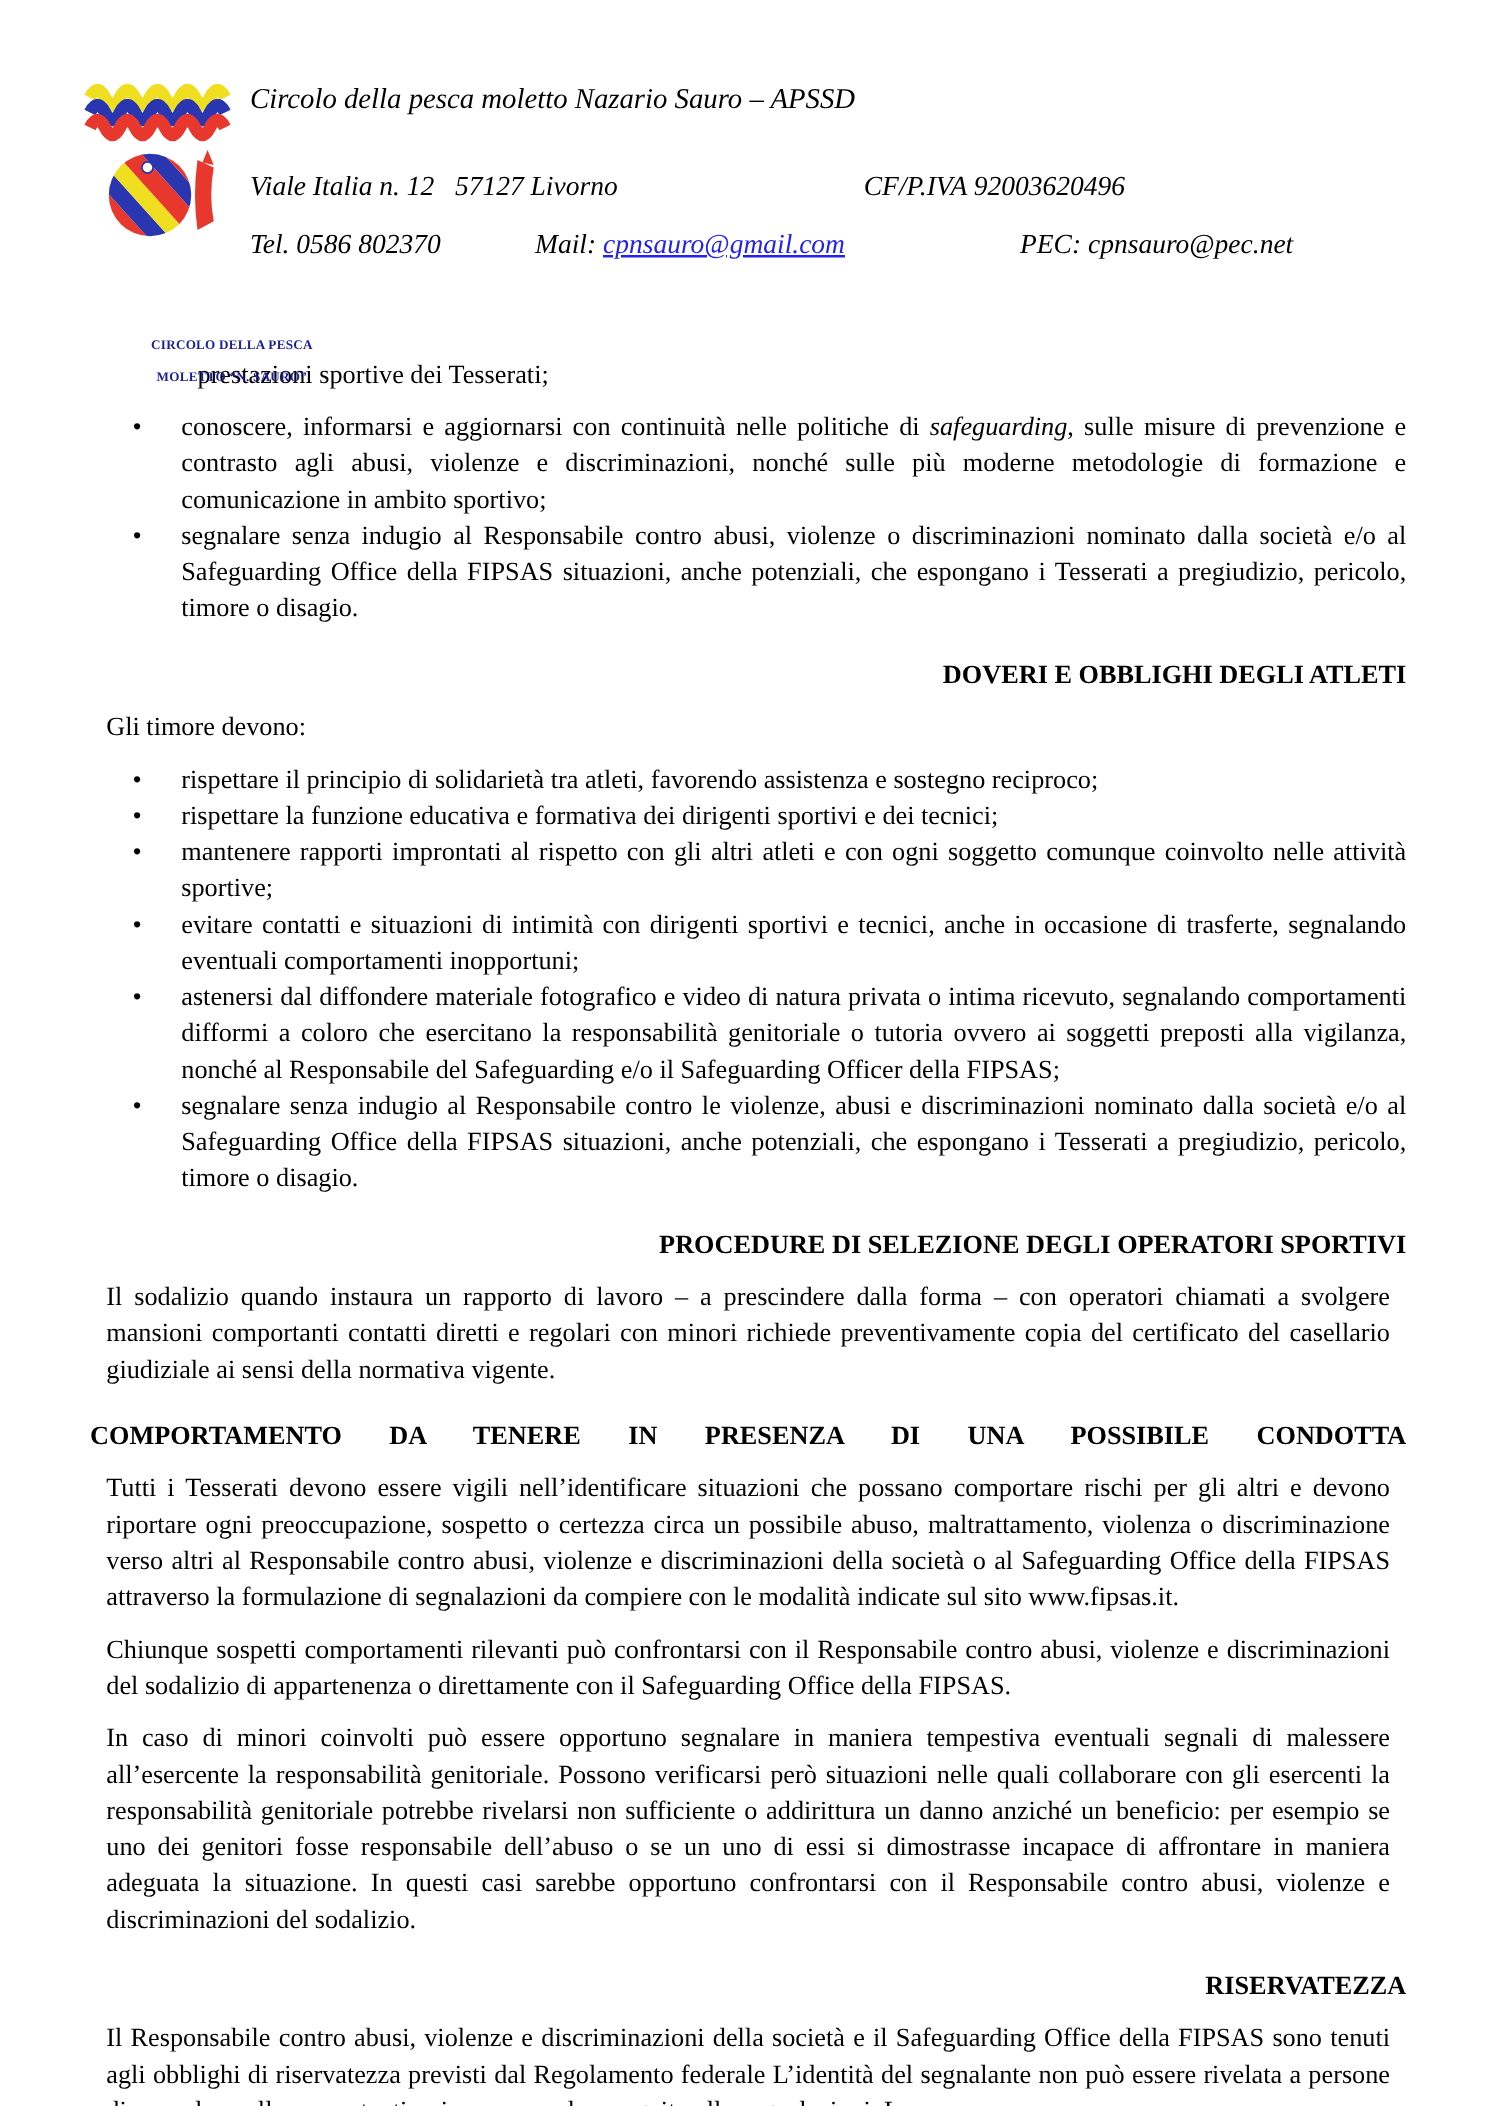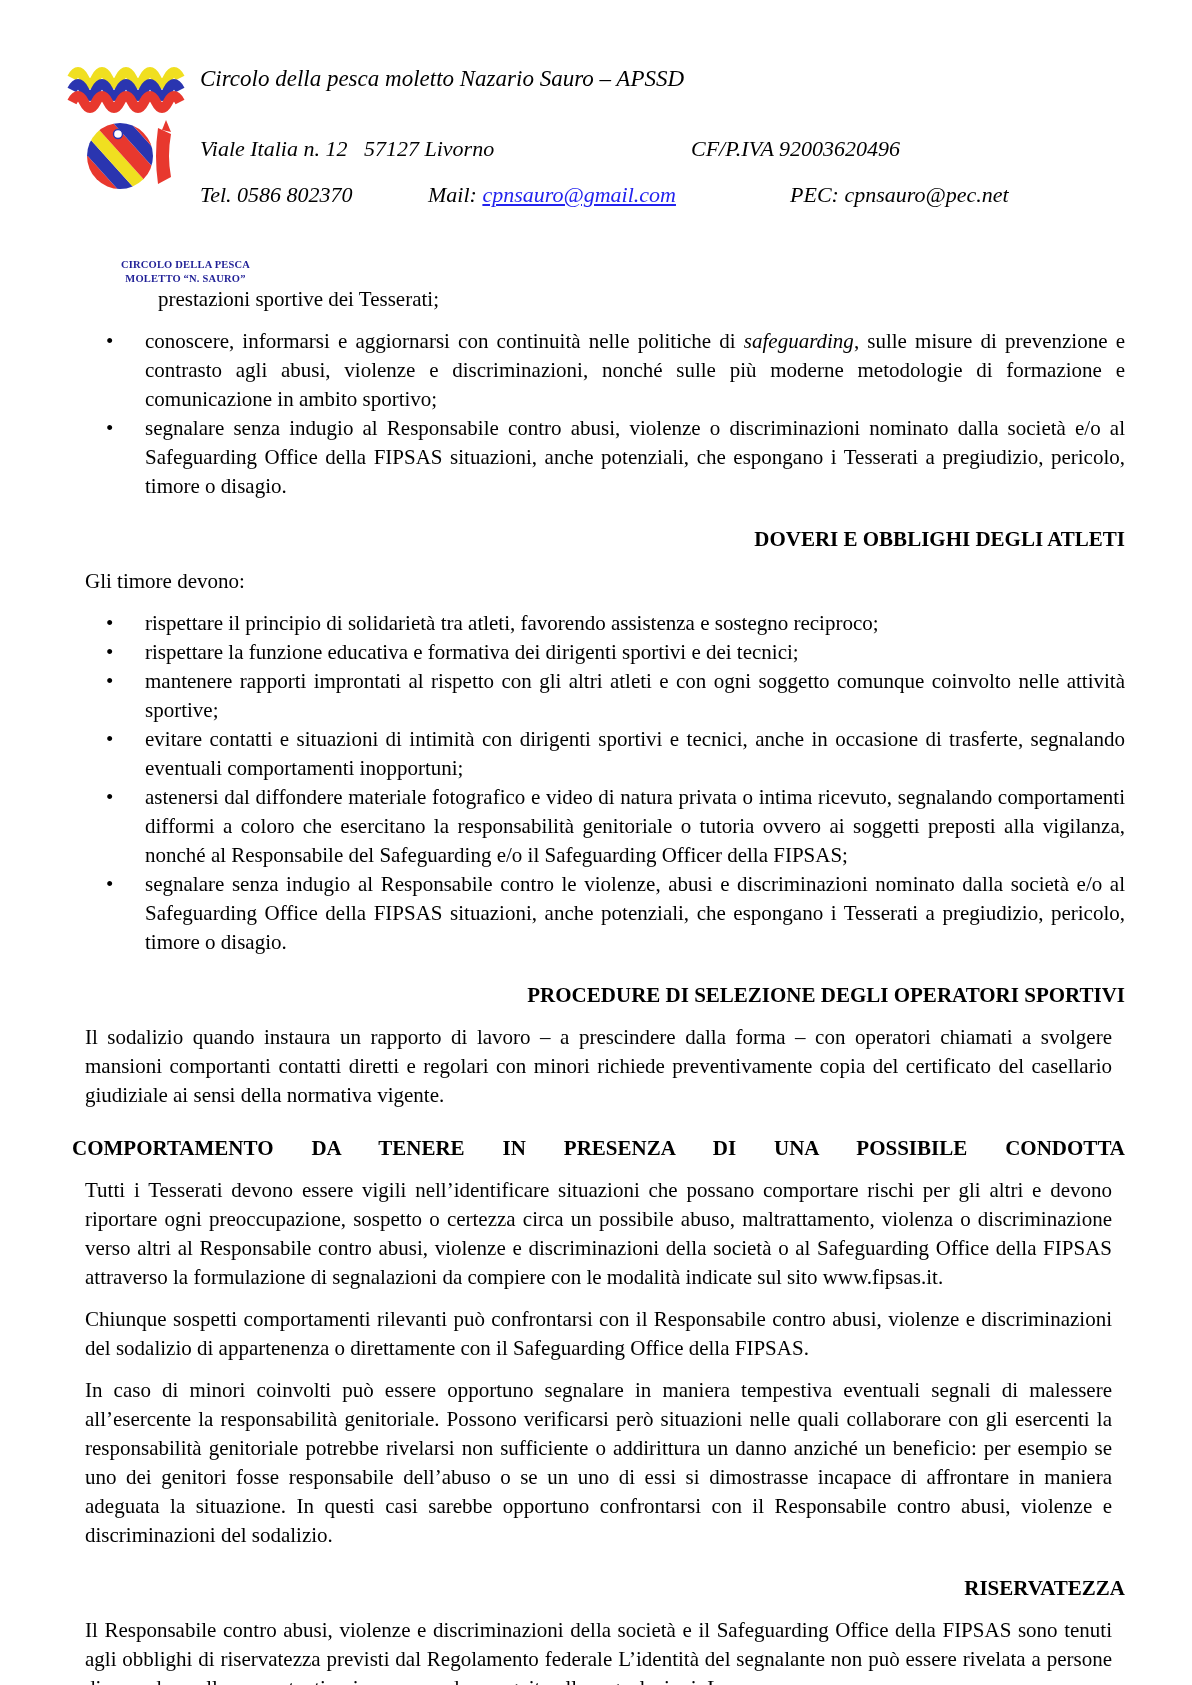--- a/index.html
+++ b/index.html
@@ -19,34 +19,34 @@
   
   .header { position: relative; height: 242px; }
 
   .logo-wrap { position: absolute; left: 58px; top: 62px; width: 140px; }
   .logo-caption {
     position: absolute; left: 40px; top: 196px; width: 175px;
     text-align: center; color: #1f1f96;
     font-weight: bold; font-size: 10.5px; line-height: 14px;
     letter-spacing: 0.2px;
   }
-  .logo-caption span { display: block; }
+  .logo-caption span { display: block; margin-top: 12px; }
 
   .header-title {
     position: absolute; left: 200px; top: 66px;
     font-style: italic; font-size: 23px; white-space: nowrap;
   }
   .header-line { position: absolute; left: 200px; width: 940px; font-style: italic; font-size: 22px; }
   .header-line.addr { top: 136px; }
   .header-line.tel  { top: 182px; }
   .hpos { position: absolute; top: 0; white-space: pre; }
   .hp-a { left: 0; }
   .hp-b { left: 450px; margin-left: 41px; }
   .hp-mail { left: 228px; }
-  .hp-pec { left: 590px; }
+  .hp-pec { left: 616px; }
   a.mail-link { color: #2222ee; text-decoration: underline; }
 
   
   .doc-body {
     padding: 30px 67px 0 72px;
     font-size: 21px; line-height: 29px;
     text-align: justify;
   }
   .doc-body p { margin: 13px; }
   h2.sec-heading {

